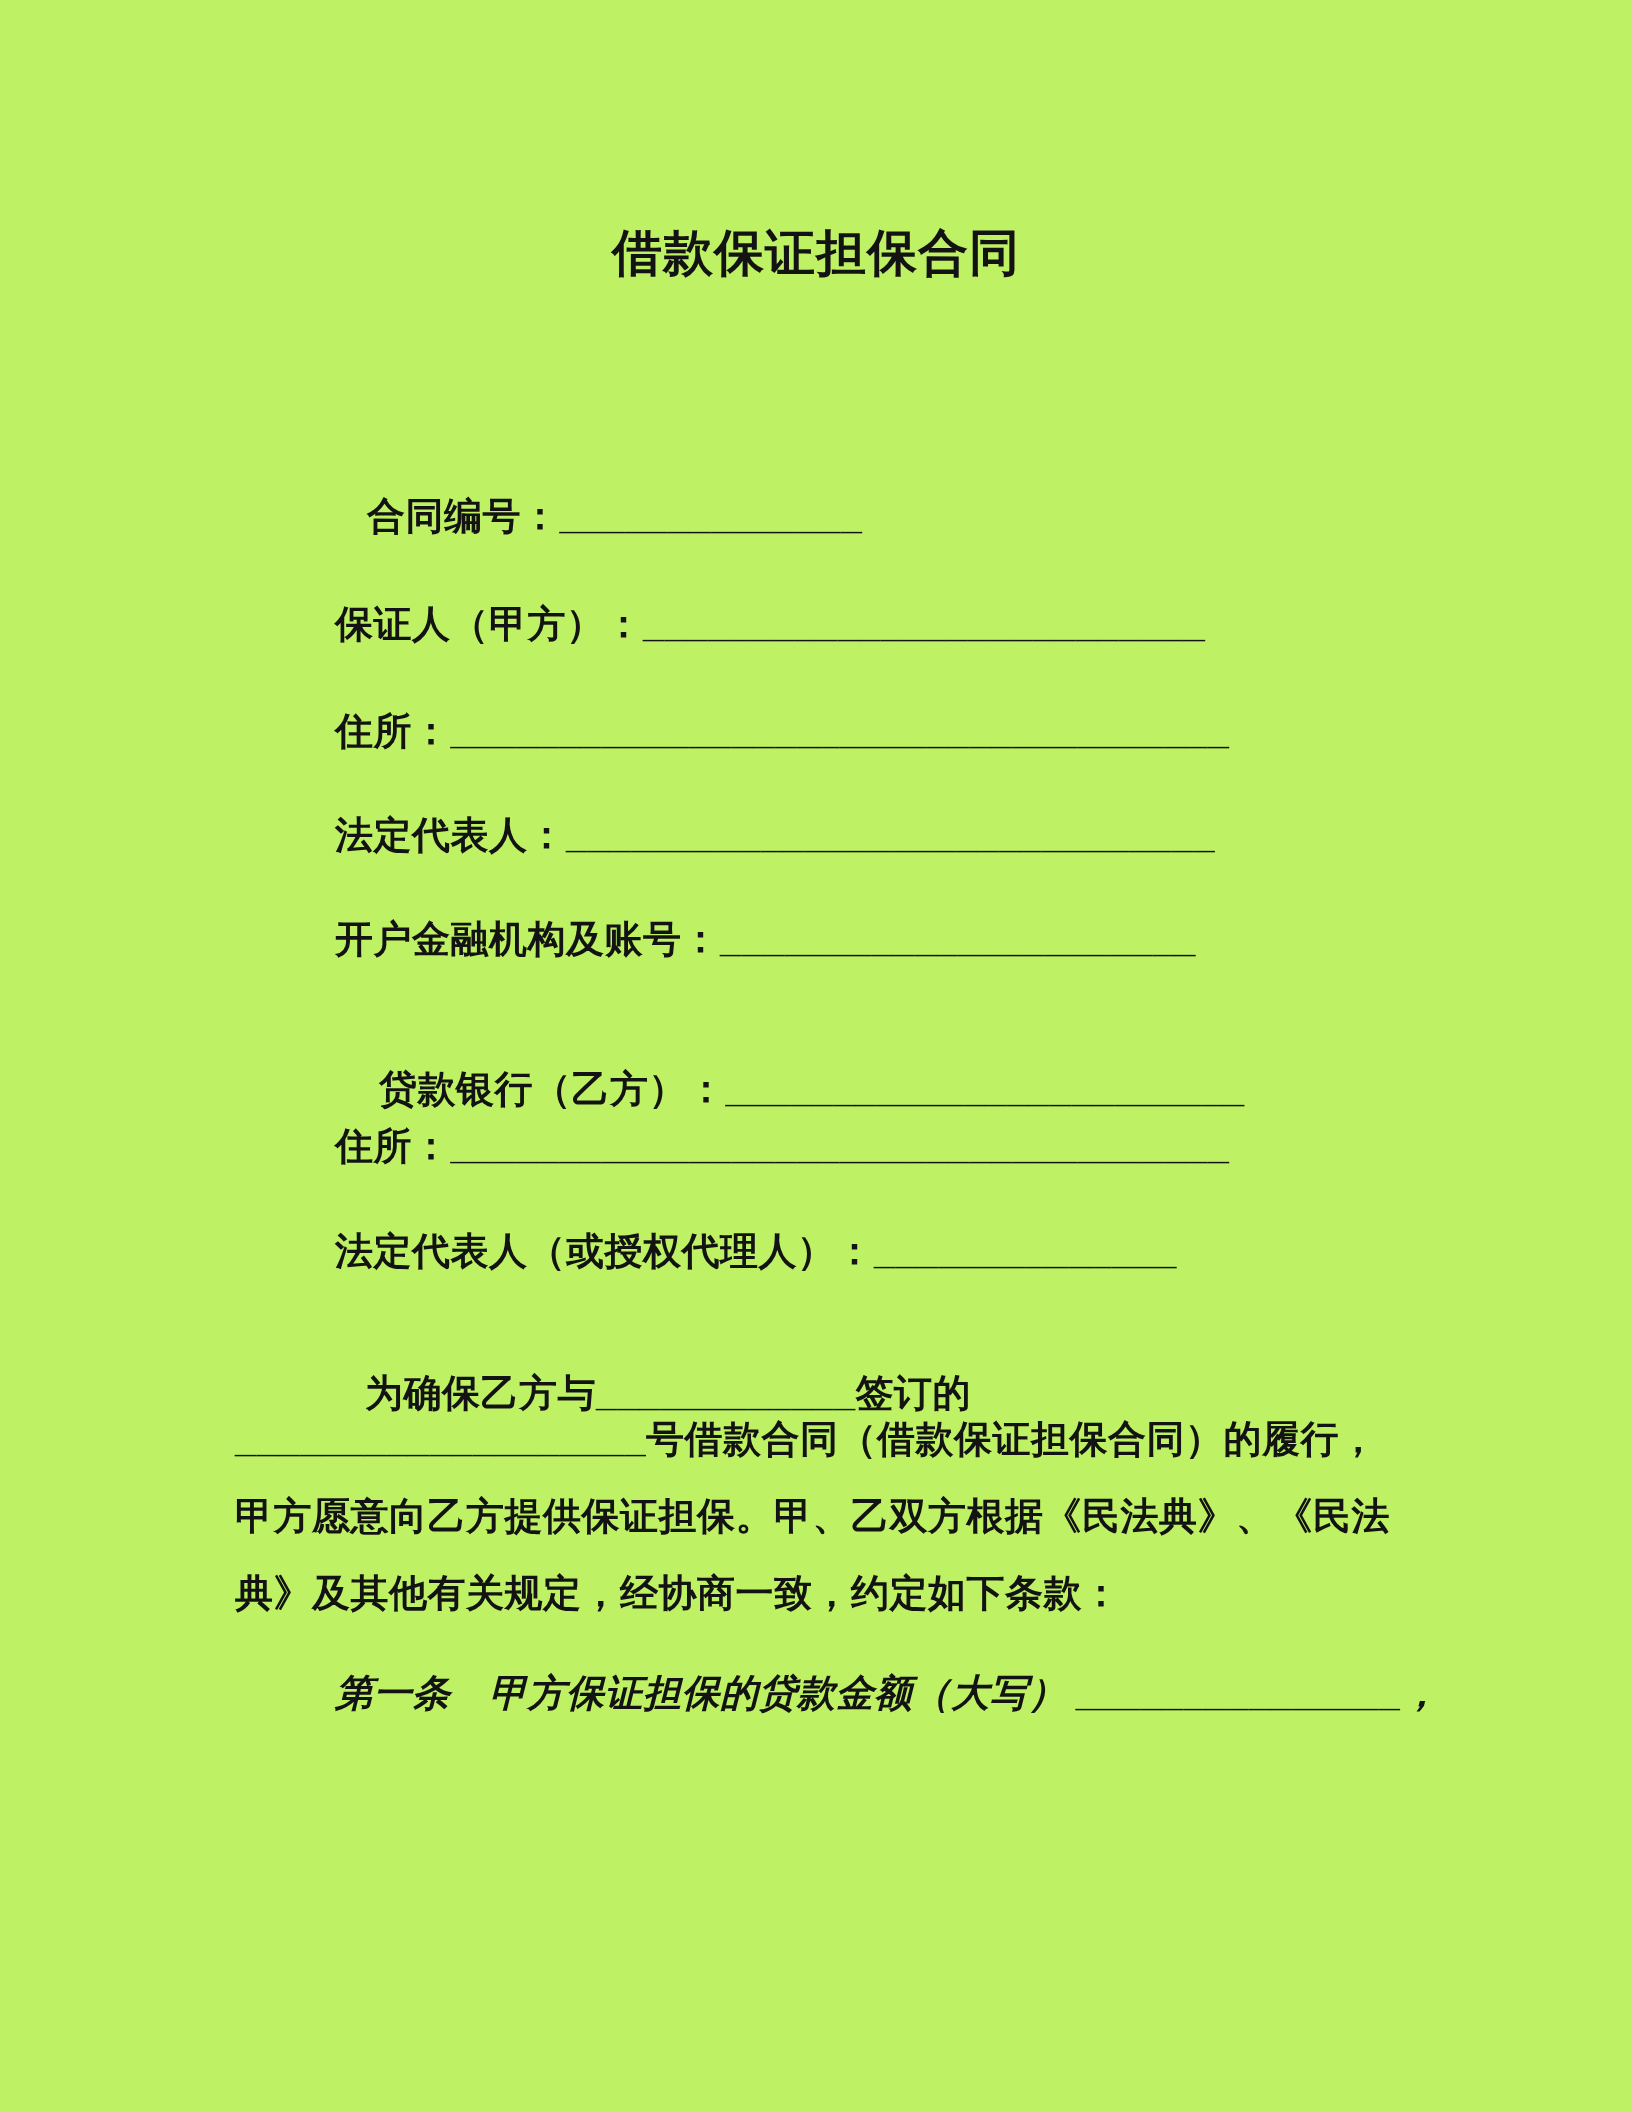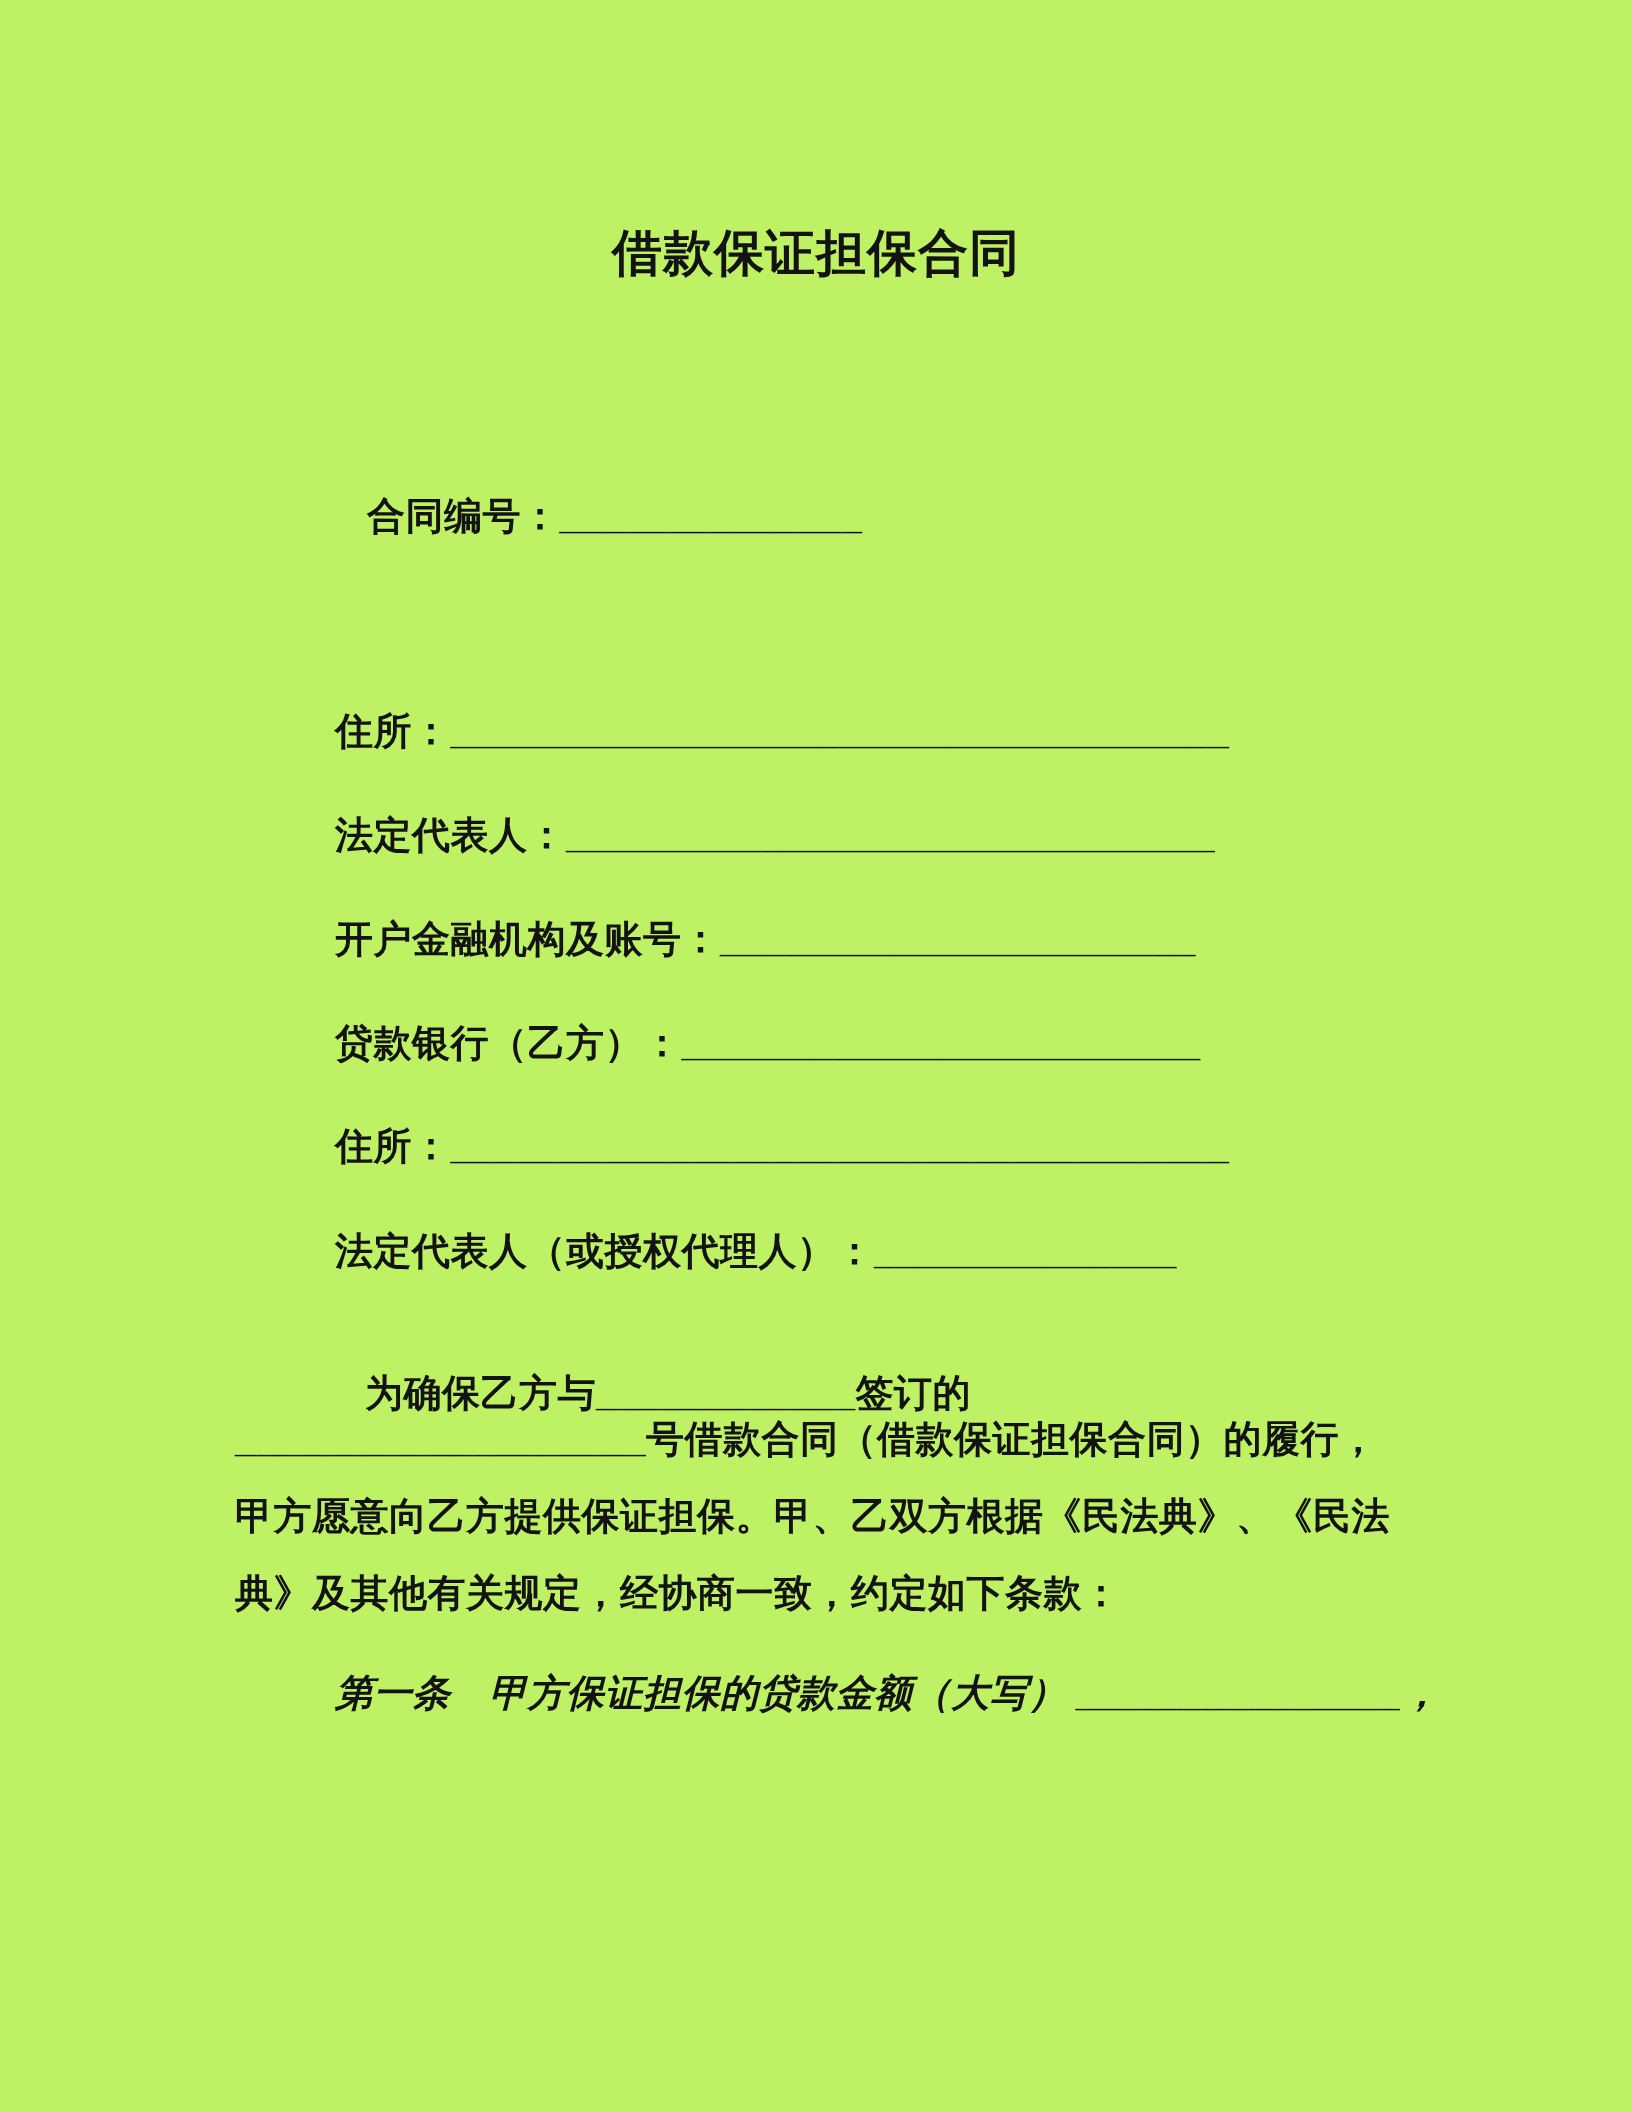--- a/index.html
+++ b/index.html
@@ -38,40 +38,41 @@
   
   .ind  { left: 335px; }
   
   .marg { left: 235px; }
 
   .t-f0 { top: 495px; margin-left: 32px; }
   .t-f1 { top: 603px; }
   .t-f2 { top: 710px; }
   .t-f3 { top: 814px; }
   .t-f4 { top: 918px; }
-  .t-f5 { top: 1022px; }
+  .t-f5 { top: 1068px; margin-left: 44px; }
   .t-f6 { top: 1125px; }
   .t-f7 { top: 1230px; }
 
   .t-p0 { top: 1372px; margin-left: 30px; }
   .t-p1 { top: 1418px; }
   .t-p2 { top: 1495px; }
   .t-p3 { top: 1572px; }
 
   .t-c0 { top: 1672px; font-style: italic; }
   .t-c1 { top: 1758px; }
 </style>
 </head>
 <body>
 
 <div class="page">
 
   <h1 class="doc-title">借款保证担保合同</h1>
 
   <div class="line ind t-f0">合同编号：______________</div>
+  <div class="line ind t-f1">保证人（甲方）：__________________________</div>
   <div class="line ind t-f2">住所：____________________________________</div>
   <div class="line ind t-f3">法定代表人：______________________________</div>
   <div class="line ind t-f4">开户金融机构及账号：______________________</div>
   <div class="line ind t-f5">贷款银行（乙方）：________________________</div>
   <div class="line ind t-f6">住所：____________________________________</div>
   <div class="line ind t-f7">法定代表人（或授权代理人）：______________</div>
 
   <div class="line ind  t-p0">为确保乙方与____________签订的</div>
   <div class="line marg t-p1">___________________号借款合同（借款保证担保合同）的履行，</div>
   <div class="line marg t-p3">典》及其他有关规定，经协商一致，约定如下条款：</div>

